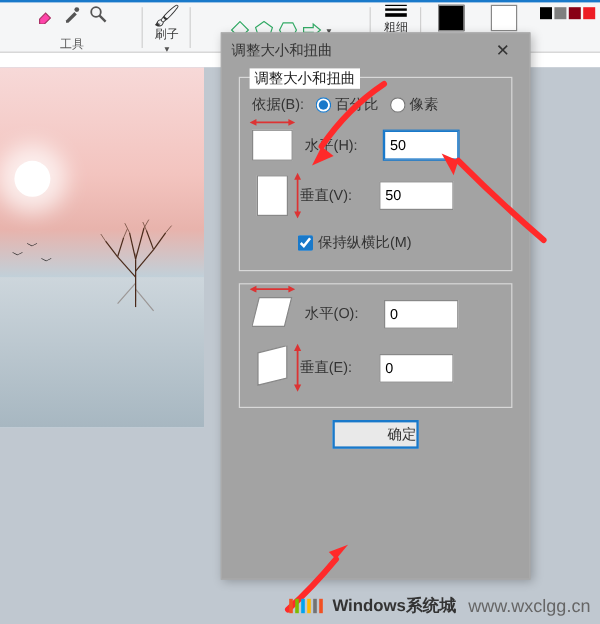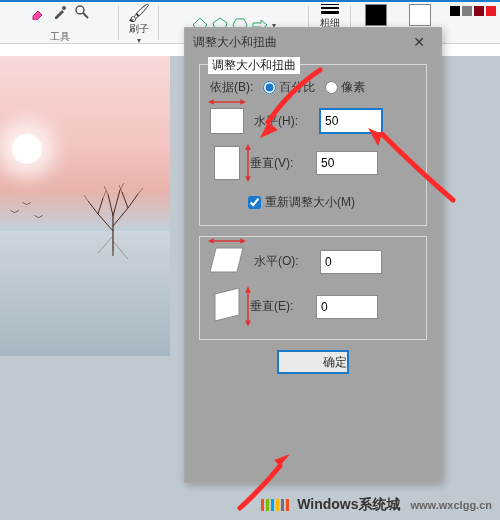--- a/index.html
+++ b/index.html
@@ -75,21 +75,21 @@
   
   .anno{position:absolute; pointer-events:none;}
   .anno svg{overflow:visible;}
   .anno path{stroke:#ff2a2a; stroke-width:5; fill:none; stroke-linecap:round;}
   .anno .head{fill:#ff2a2a; stroke:none;}
 
   
   .footer-logo{position:absolute;right:8px;bottom:6px;display:flex;align-items:center;gap:6px;font-size:14px;font-weight:bold;color:#333;}
   .footer-logo .flag{display:flex;height:12px;}
   .footer-logo .flag span{width:3px;height:12px;margin-right:2px;}
-  .footer-url{font-size:11px;font-weight:bold;color:#666;margin-left:4px;}
+  .footer-url{font-size:15px;font-weight:normal;color:#666;margin-left:4px;}
 </style>
 </head>
 <body>
 
 <div class="workspace-bg"></div>
 
 <div class="ribbon">
   <div class="grp" style="left:6px;width:108px;">
     <div class="tool-icons">
       <span>
@@ -262,21 +262,21 @@
                 <polygon points="4,0 1,6 7,6" fill="#d33"></polygon>
                 <polygon points="4,40 1,34 7,34" fill="#d33"></polygon>
               </svg>
           </div>
         </div>
         <label style="width:56px">垂直(V):</label>
         <input class="num-input" value="50" style="">
       </div>
       <label class="chk">
         <input type="checkbox" checked="" style="">
-        <span>重新调整大小(M)</span>
+        <span>保持纵横比(M)</span>
       </label>
     </div>
 
     <div class="group">
       <div class="row" style="margin-top:0;">
         <div style="position:relative;">
           <div class="arrow-h">
             <svg viewBox="0 0 40 8">
                 <line x1="4" y1="4" x2="36" y2="4" stroke="#d33" stroke-width="1.5"></line>
                 <polygon points="0,4 6,1 6,7" fill="#d33"></polygon>

